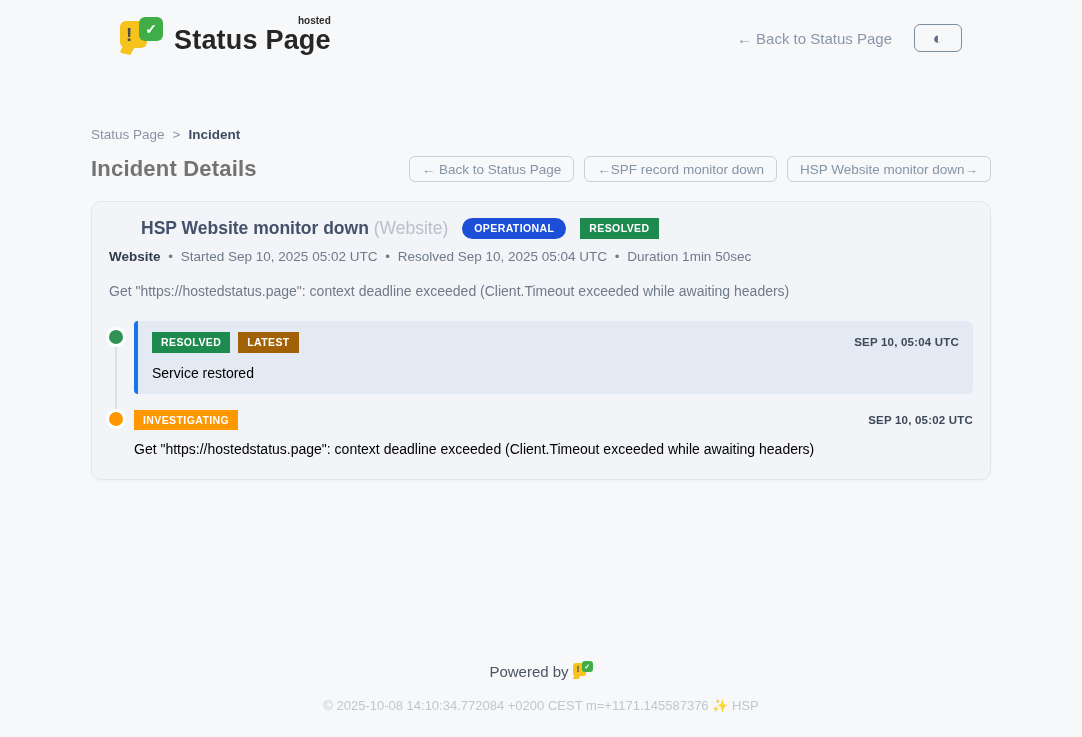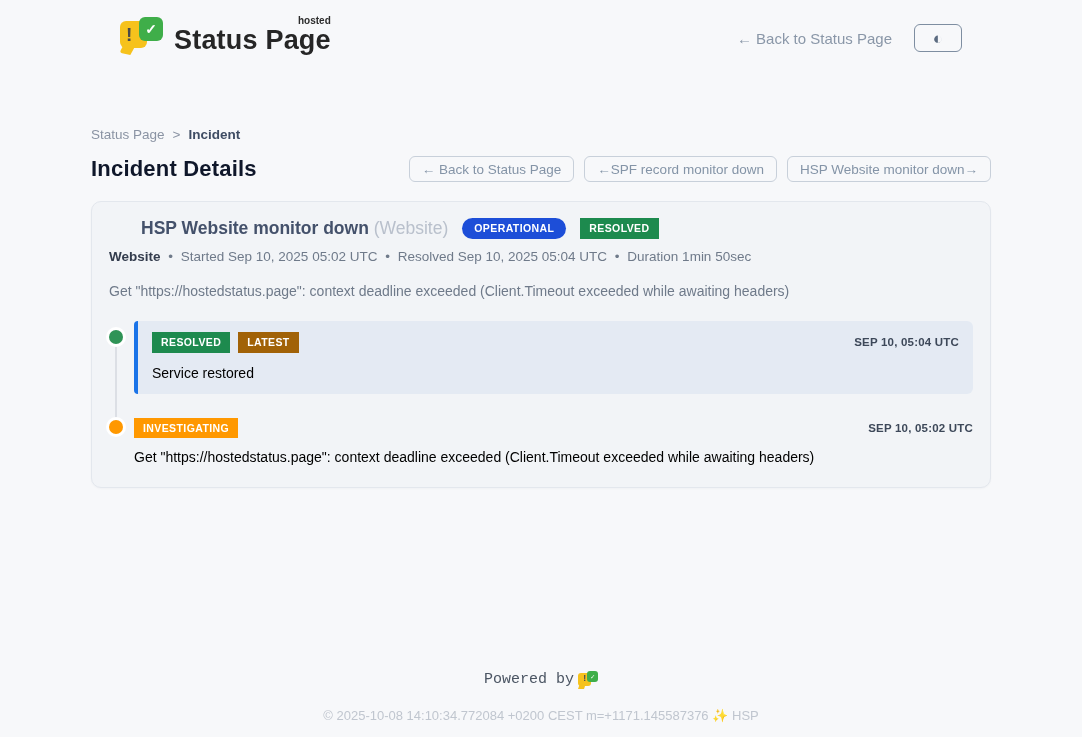--- a/index.html
+++ b/index.html
@@ -48,21 +48,21 @@
     border: 1px solid #7e8ea1; border-radius: 6px;
     display: flex; align-items: center; justify-content: center;
     cursor: pointer; color: #5b6b80; font-size: 17px; line-height: 1;
   }
 
   
   .container { width: 900px; margin: 0 auto; }
   .breadcrumb { margin-top: 51px; font-size: 13.5px; color: #8a93a3; display: flex; gap: 8px; align-items: center; }
   .breadcrumb .crumb-current { color: #3e4c63; font-weight: 700; }
   .title-row { margin-top: 14px; display: flex; align-items: center; justify-content: space-between; }
-  .page-title { font-size: 22px; font-weight: 700; color: #0f172a; letter-spacing: 0.2px; }
+  .page-title { font-size: 22px; font-weight: 700; color: #737373; letter-spacing: 0.2px; }
   .nav-buttons { display: flex; gap: 10px; }
   .nav-btn {
     height: 26px; padding: 0 12px; background: transparent;
     border: 1px solid #c8d0da; border-radius: 6px;
     font-family: "Liberation Sans", sans-serif;
     font-size: 13.5px; color: #8494a7; cursor: pointer; white-space: nowrap;
   }
 
   
   .card {
@@ -98,27 +98,27 @@
   }
   .dot-green { background: #2f9356; top: 9px; }
   .dot-orange { background: #ff9800; top: 2px; }
   .tl-box {
     background: #e4eaf3; border-left: 4px solid #1a73e8;
     border-radius: 4px 6px 6px 4px; padding: 11px 14px 13px 14px;
   }
   .tl-head { display: flex; align-items: center; gap: 8px; }
   .tl-time { margin-left: auto; font-size: 11.5px; font-weight: 700; color: #3d4859; letter-spacing: 0.2px; }
   .tl-message { margin-top: 12px; font-size: 14px; color: #000000; }
-  .tl-event.plain { margin-top: 24px; }
+  .tl-event.plain { margin-top: 16px; }
   .tl-event.plain .tl-head { padding-right: 0; }
   .tl-event.plain .tl-message { margin-top: 11px; }
 
   
   .footer { margin-top: 181px; text-align: center; }
-  .powered { display: inline-flex; align-items: flex-start; gap: 4px; font-size: 15px; color: #4b5563; cursor: pointer; font-family: Liberation Mono, monospace; }
+  .powered { display: inline-flex; align-items: center; gap: 4px; font-size: 15px; color: #4b5563; cursor: pointer; }
   .mini-icon { position: relative; width: 20px; height: 20px; display: inline-block; }
   .mini-bubble {
     position: absolute; left: 0; top: 2px; width: 13px; height: 13px;
     background: #f6c21c; border-radius: 3px;
   }
   .mini-bubble::after {
     content: ""; position: absolute; left: 1px; bottom: -3px; width: 6px; height: 6px;
     background: #f6c21c; transform: skewX(-18deg);
   }
   .mini-bubble .mark { position: absolute; left: 4px; top: 1px; font-weight: 700; font-size: 9px; color: #4a4a4a; }

